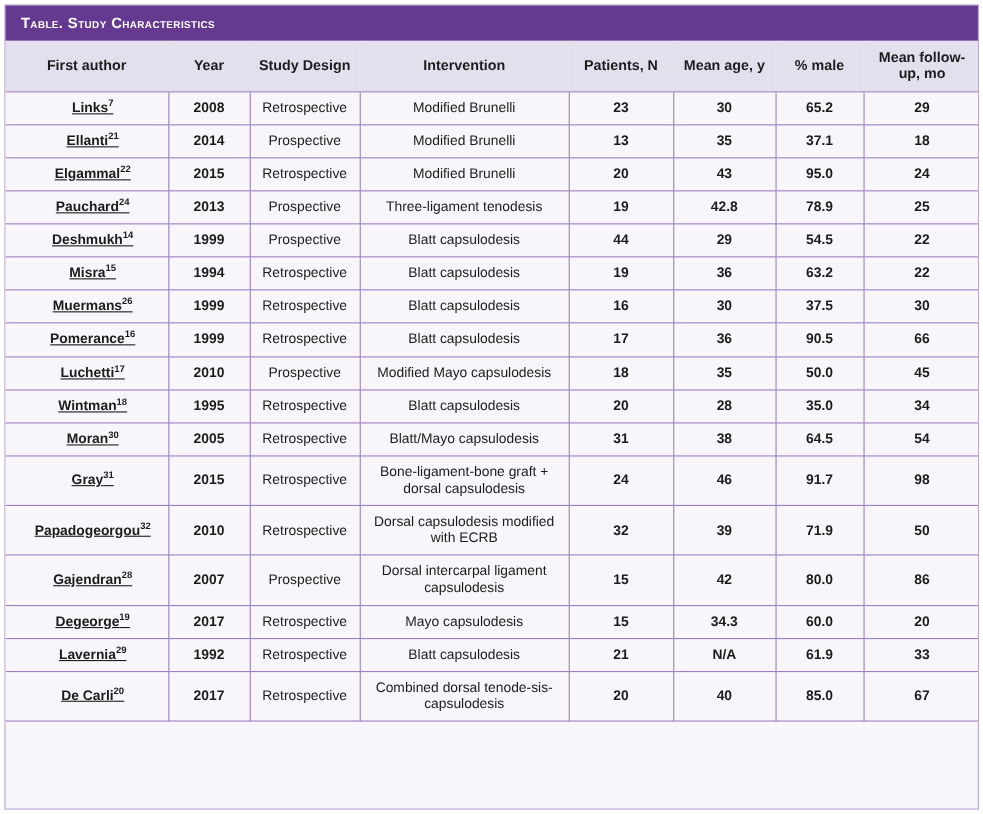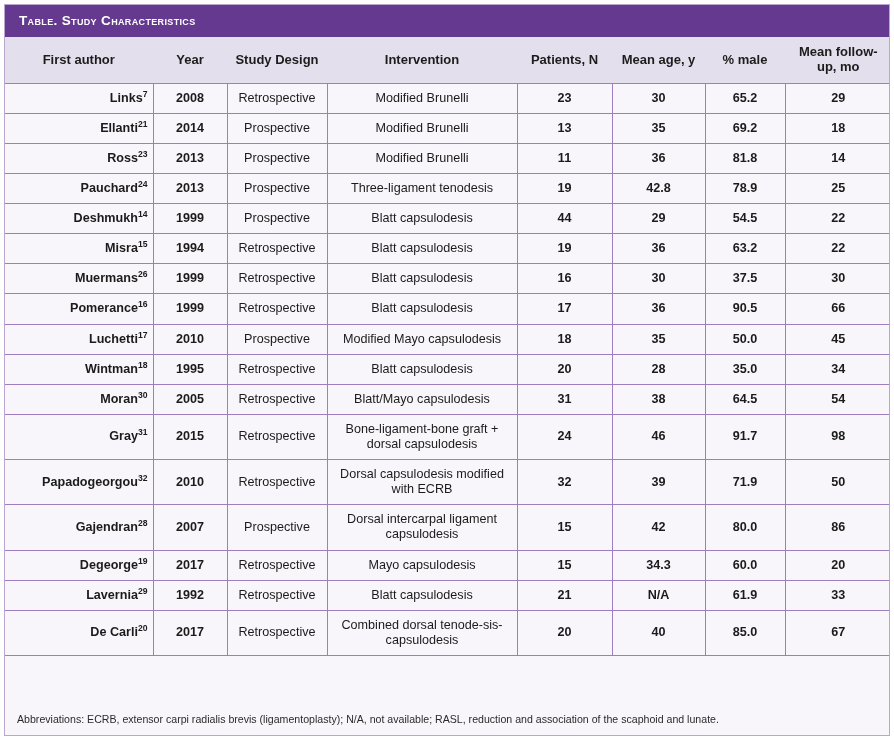--- a/index.html
+++ b/index.html
@@ -84,24 +84,25 @@
     text-align: center;
     vertical-align: middle;
     border-bottom: 1px solid #9d7fc0;
     border-right: 1px solid #9d7fc0;
     line-height: 1.2;
   }
   tbody td:last-child { border-right: none; }
   tbody tr:last-child td { border-bottom: 1px solid #9d7fc0; }
 
   td.author {
-    text-align: right;
+    text-align: center;
     padding-left: 16px;
     font-weight: bold;
     border-right: 1px solid #9d7fc0;
+    text-decoration: underline;
   }
   td.num { font-weight: bold; }
   td.year { font-weight: bold; }
   sup {
     font-size: 8.6px;
     vertical-align: super;
     line-height: 0;
     font-weight: bold;
   }
   
@@ -170,32 +171,32 @@
               <td class="num">65.2</td>
               <td class="num">29</td>
             </tr>
             <tr>
               <td class="author"><span>Ellanti</span><sup>21</sup></td>
               <td class="year">2014</td>
               <td>Prospective</td>
               <td>Modified Brunelli</td>
               <td class="num">13</td>
               <td class="num">35</td>
-              <td class="num">69.2</td>
+              <td class="num">37.1</td>
               <td class="num">18</td>
             </tr>
             <tr>
-              <td class="author"><span>Ross</span><sup>23</sup></td>
-              <td class="year">2013</td>
-              <td>Prospective</td>
+              <td class="author"><span>Elgammal</span><sup>22</sup></td>
+              <td class="year">2015</td>
+              <td>Retrospective</td>
               <td>Modified Brunelli</td>
-              <td class="num">11</td>
-              <td class="num">36</td>
-              <td class="num">81.8</td>
-              <td class="num">14</td>
+              <td class="num">20</td>
+              <td class="num">43</td>
+              <td class="num">95.0</td>
+              <td class="num">24</td>
             </tr>
             <tr>
               <td class="author"><span>Pauchard</span><sup>24</sup></td>
               <td class="year">2013</td>
               <td>Prospective</td>
               <td>Three-ligament tenodesis</td>
               <td class="num">19</td>
               <td class="num">42.8</td>
               <td class="num">78.9</td>
               <td class="num">25</td>
@@ -327,16 +328,15 @@
               <td>Combined dorsal tenode-sis-capsulodesis</td>
               <td class="num">20</td>
               <td class="num">40</td>
               <td class="num">85.0</td>
               <td class="num">67</td>
             </tr>
           </tbody>
       </table>
     </div>
 
-    <div class="footnote">Abbreviations: ECRB, extensor carpi radialis brevis (ligamentoplasty); N/A, not available; RASL, reduction and association of the scaphoid and lunate.</div>
 
   </div>
 </div>
 
 </body></html>

